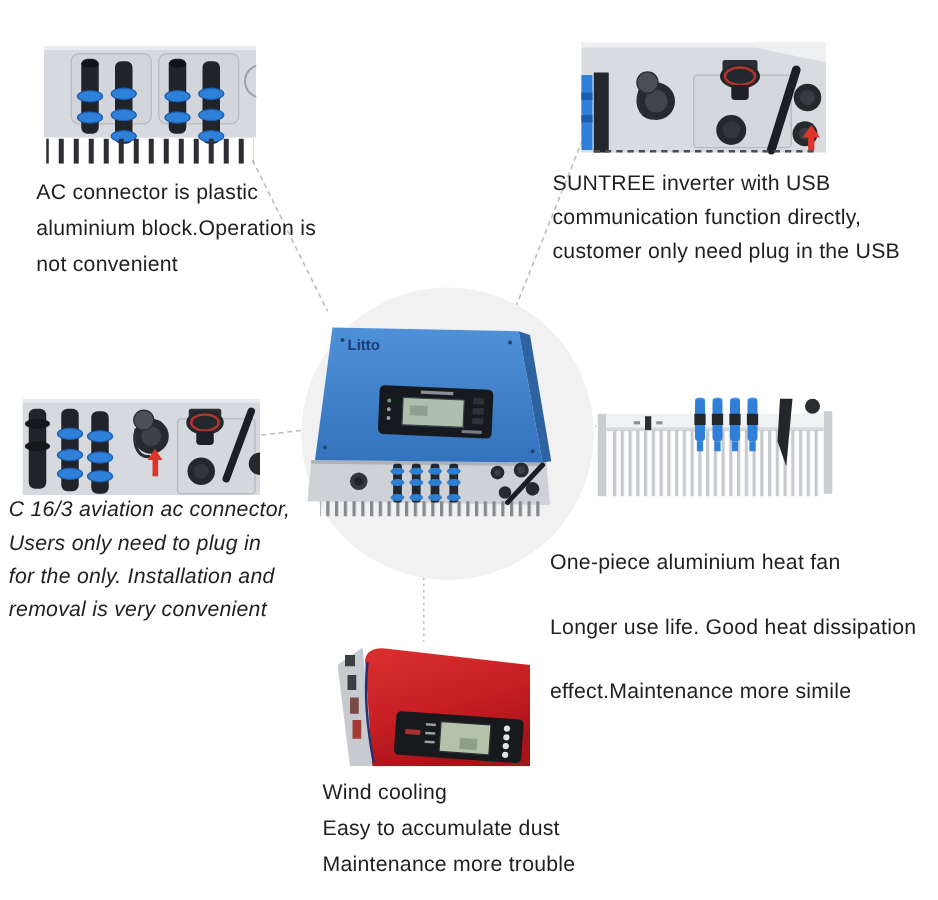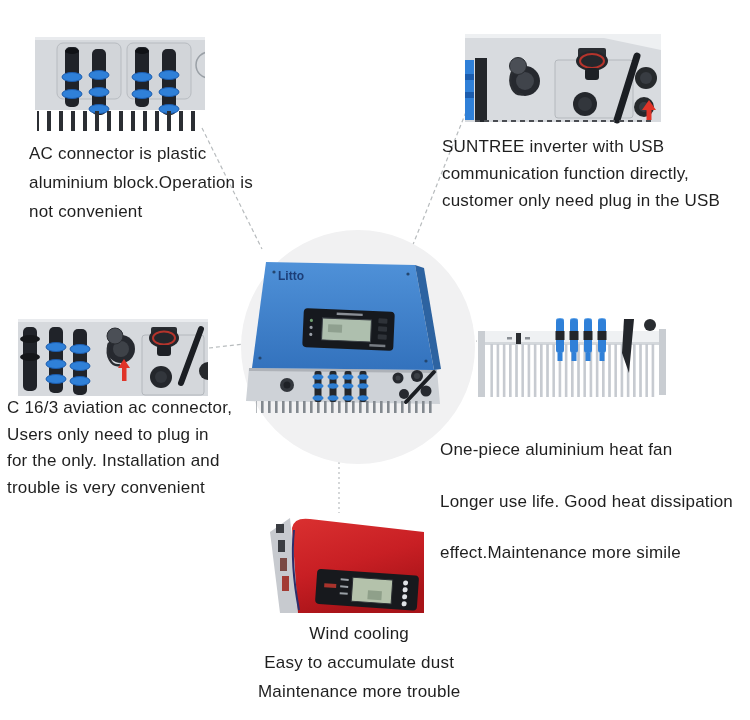--- a/index.html
+++ b/index.html
@@ -5,23 +5,23 @@
   html,body{margin:0;padding:0;background:#fff;}
   #canvas{
     position:relative;width:750px;height:720px;background:#ffffff;overflow:hidden;
     font-family:"Liberation Sans",sans-serif;color:#1f1f1f;
   }
   .abs{position:absolute;}
   .caption p{
     margin:0;font-size:17px;line-height:29px;color:#1f1f1f;letter-spacing:.2px;white-space:nowrap;
   }
   .caption.tr p{line-height:27px;}
-  .caption.ml p{line-height:26.5px;}
+  .caption.ml p{line-height:26.5px;font-style:italic;}
   .caption.mr p{line-height:27.5px;margin-top:24px;}
-  .caption.b  p{line-height:29px;text-align:center;}
+  .caption.b  p{line-height:29px;}
   #center-circle{
     left:241px;top:230px;width:234px;height:234px;border-radius:50%;background:#f1f1f2;
   }
   svg{display:block;}
 </style>
 </head>
 <body>
 
 <div id="canvas">
 
@@ -316,21 +316,21 @@
   <div class="abs caption tr" style="left:442px;top:133px">
     <p>SUNTREE inverter with USB</p>
     <p>communication function directly,</p>
     <p>customer only need plug in the USB</p>
   </div>
 
   <div class="abs caption ml" style="left:7px;top:395px">
     <p>C 16/3 aviation ac connector,</p>
     <p>Users only need to plug in</p>
     <p>for the only. Installation and</p>
-    <p>trouble is very convenient</p>
+    <p>removal is very convenient</p>
   </div>
 
   <div class="abs caption mr" style="left:440px;top:412px">
     <p>One-piece aluminium heat fan</p>
     <p>Longer use life. Good heat dissipation</p>
     <p>effect.Maintenance more simile</p>
   </div>
 
   <div class="abs caption b" style="left:258px;top:619px">
     <p>Wind cooling</p>

